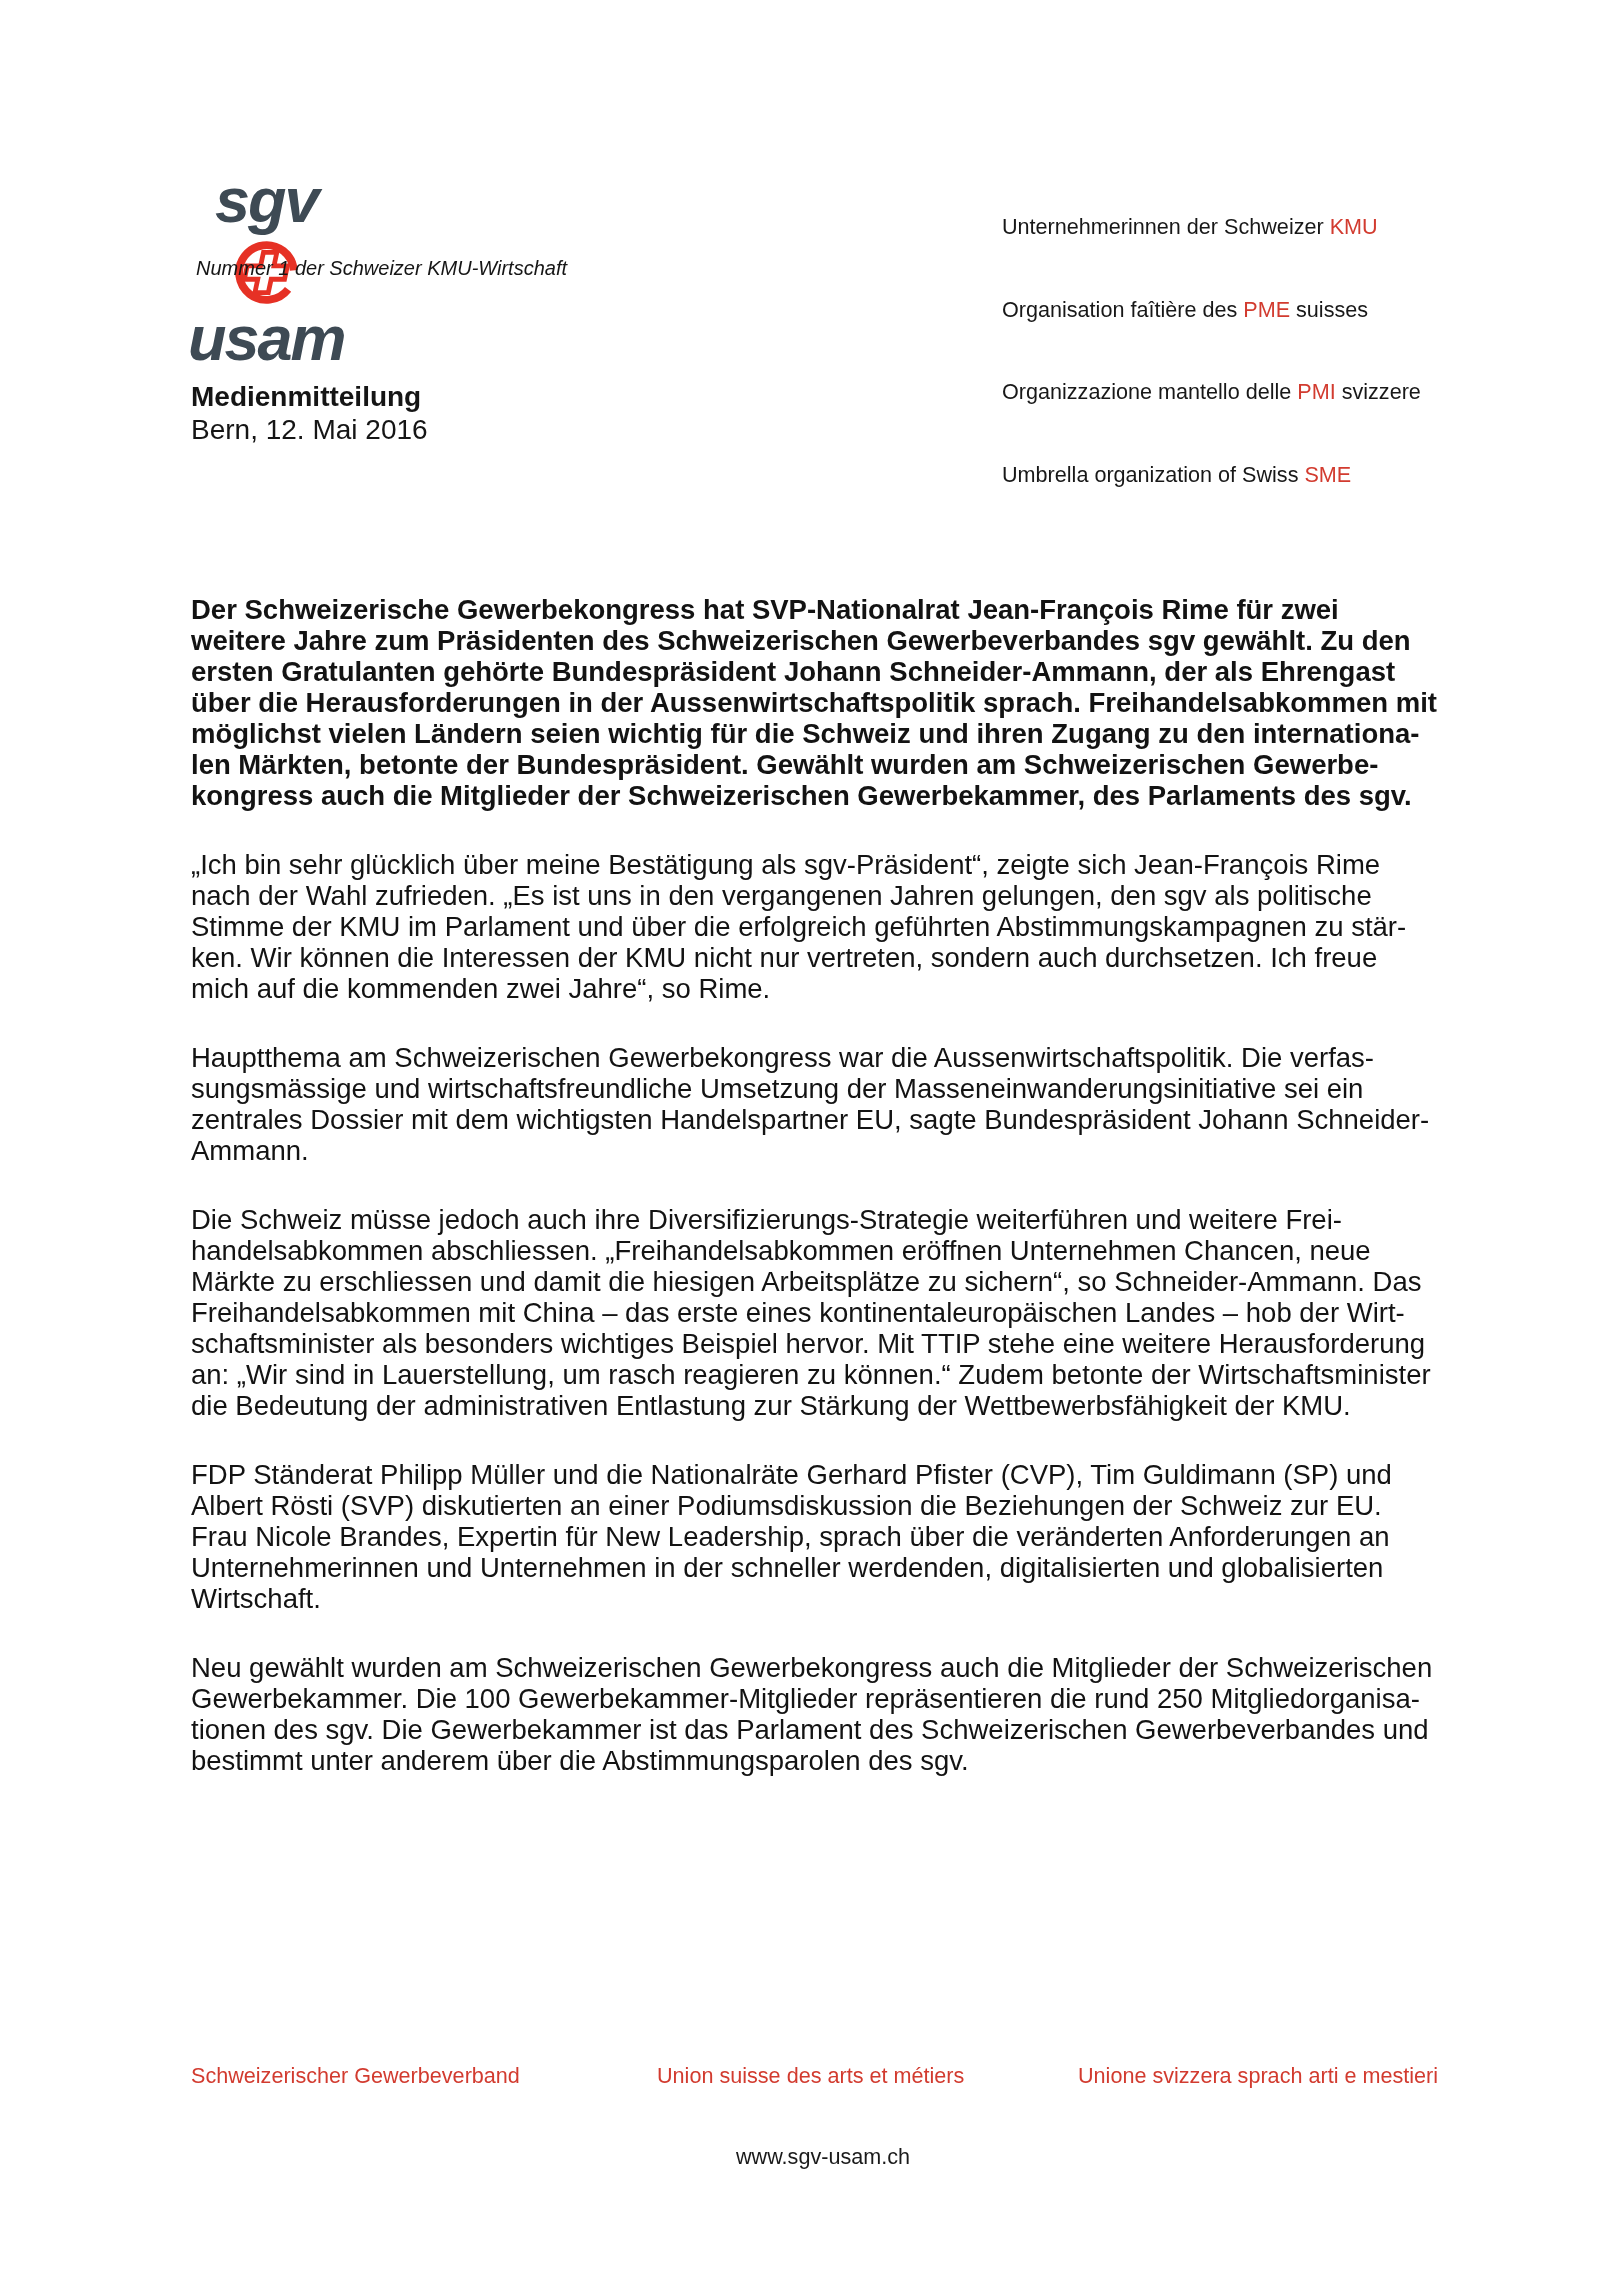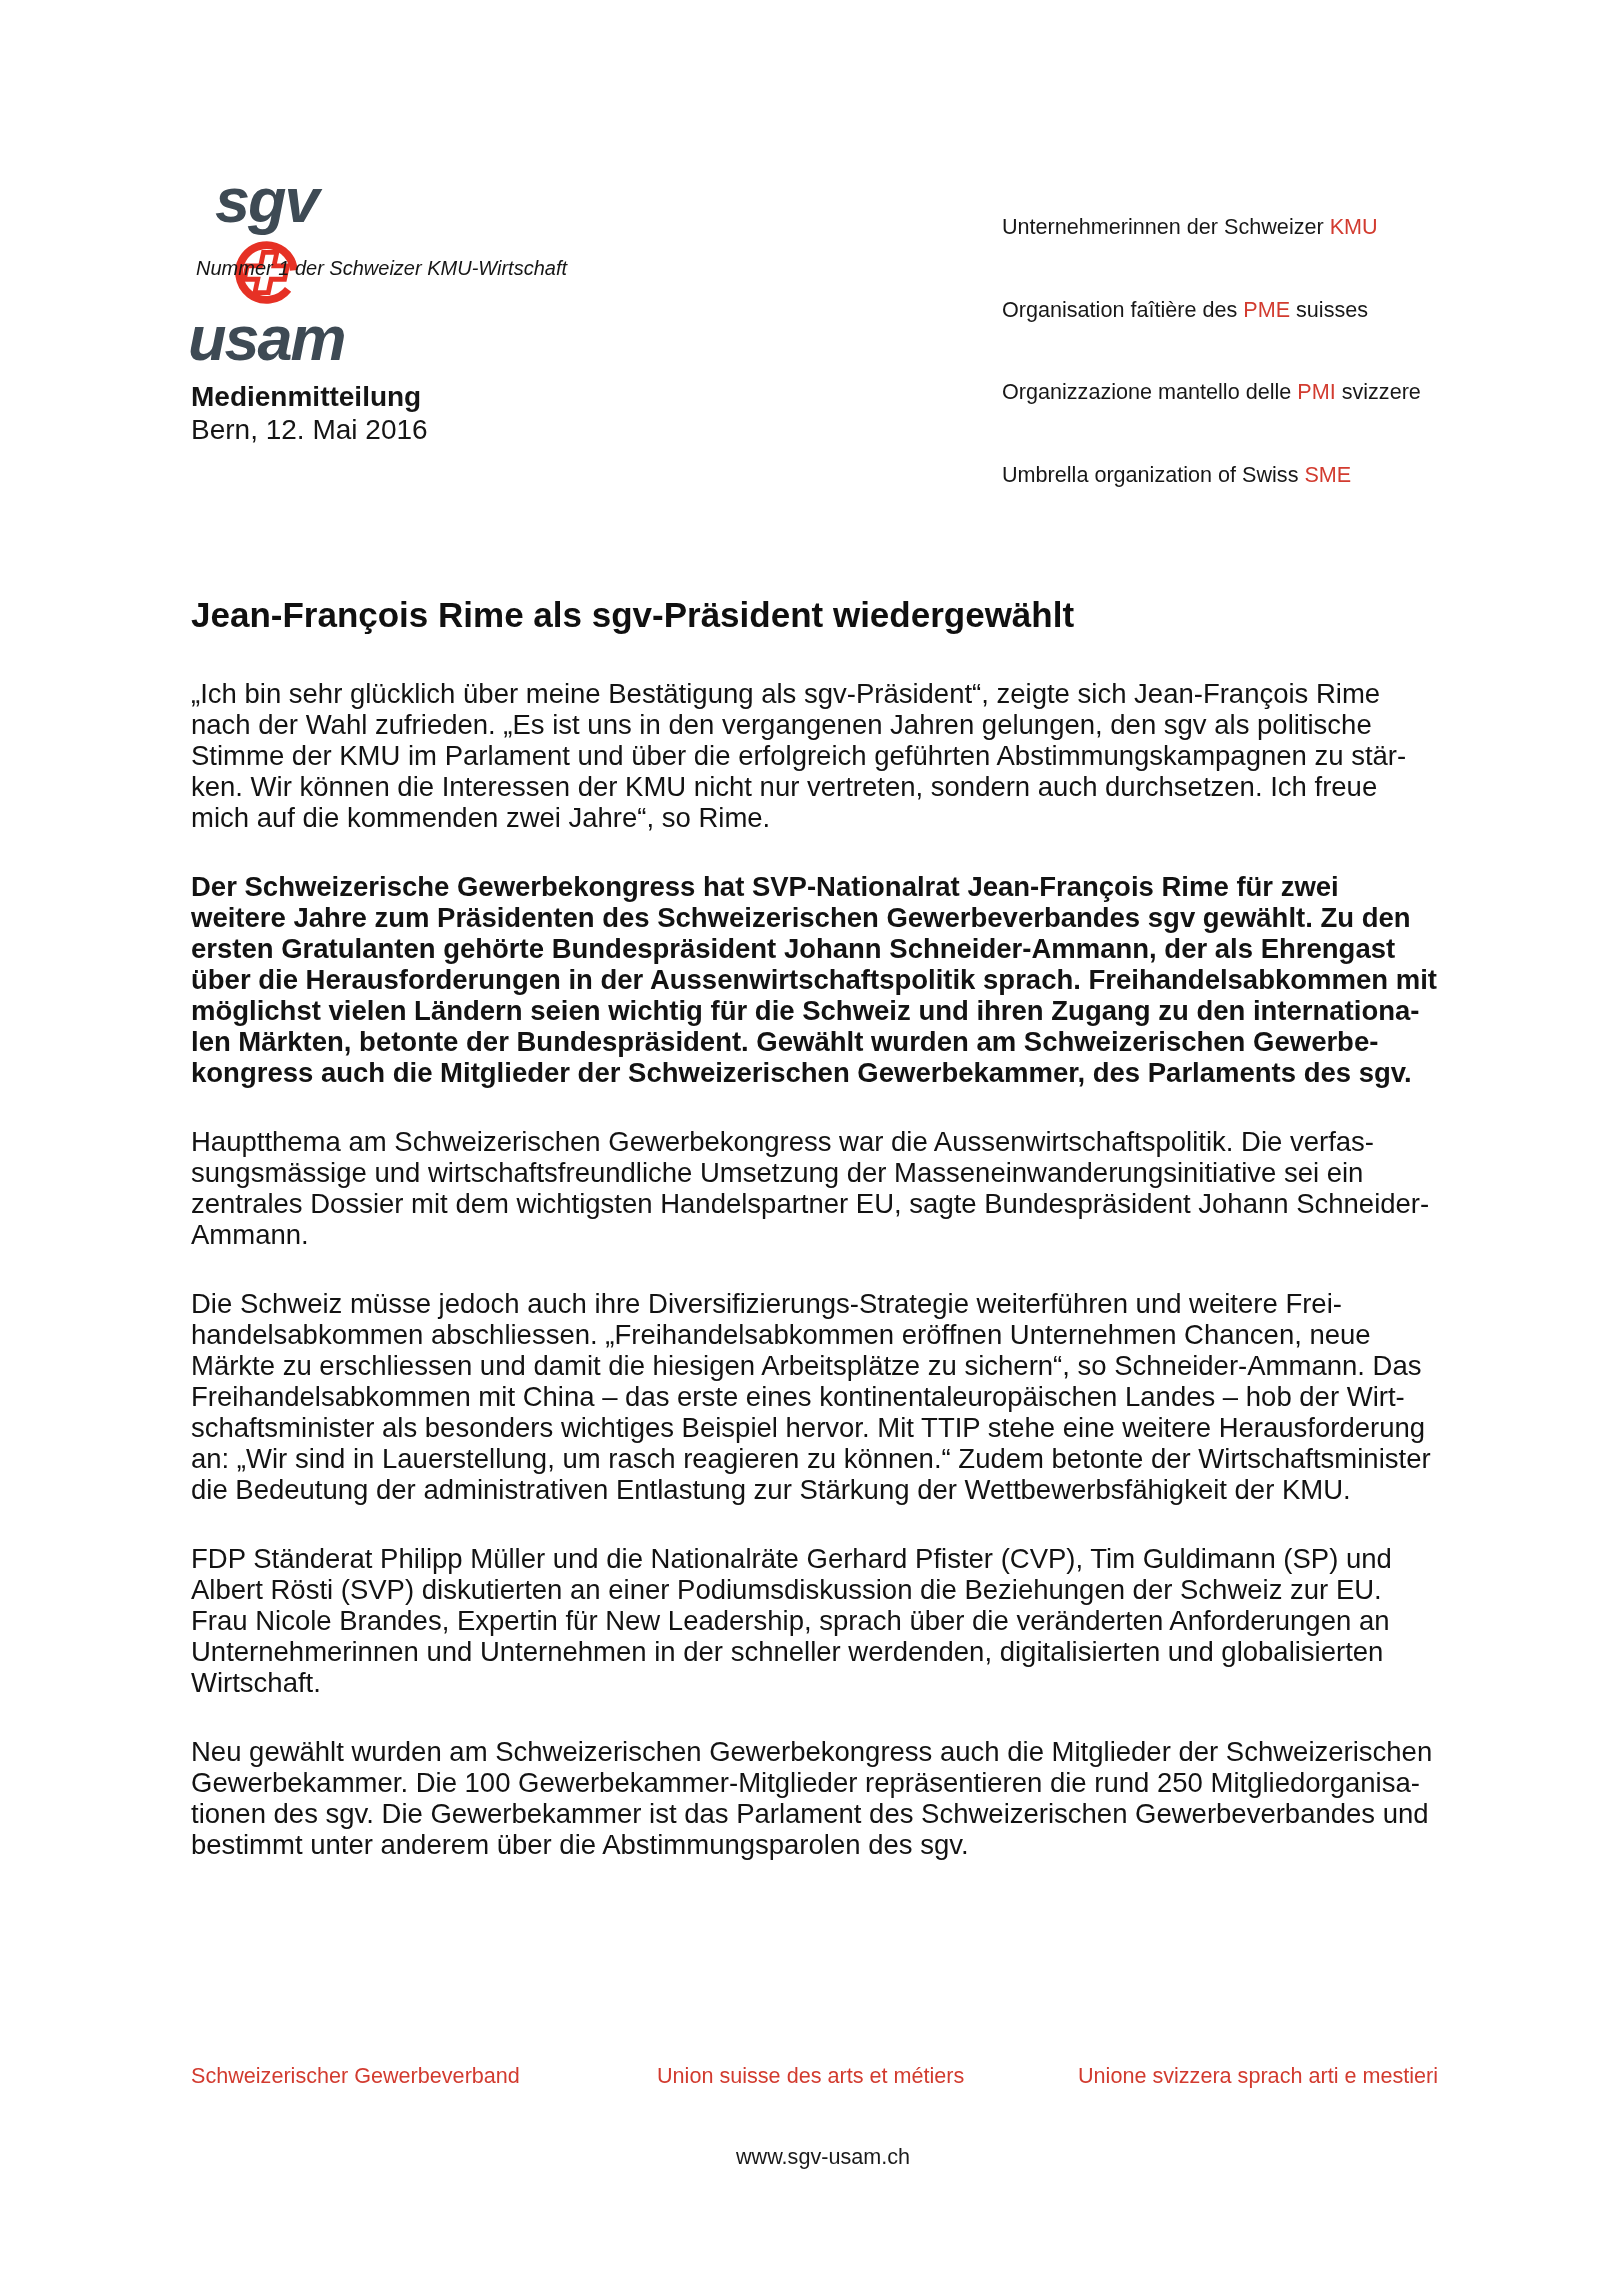--- a/index.html
+++ b/index.html
@@ -92,33 +92,32 @@
     <div><span>Organizzazione mantello delle </span><span class="org-accent">PMI</span><span> svizzere</span></div>
     <div><span>Umbrella organization of Swiss </span><span class="org-accent">SME</span><span></span></div>
   </div>
 
   <div class="meta">
     <div class="meta-kind">Medienmitteilung</div>
     <div class="meta-date">Bern, 12. Mai 2016</div>
   </div>
 
   <div class="main">
-    <h1 class="doc-title">Jean-François Rime als sgv-Präsident wiedergewählt</h1>
-    <p class="para">„Ich bin sehr glücklich über meine Bestätigung als sgv-Präsident“, zeigte sich Jean-François Rime
-nach der Wahl zufrieden. „Es ist uns in den vergangenen Jahren gelungen, den sgv als politische
-Stimme der KMU im Parlament und über die erfolgreich geführten Abstimmungskampagnen zu stär-
-ken. Wir können die Interessen der KMU nicht nur vertreten, sondern auch durchsetzen. Ich freue
-mich auf die kommenden zwei Jahre“, so Rime.</p>
     <p class="para lead">Der Schweizerische Gewerbekongress hat SVP-Nationalrat Jean-François Rime für zwei
 weitere Jahre zum Präsidenten des Schweizerischen Gewerbeverbandes sgv gewählt. Zu den
 ersten Gratulanten gehörte Bundespräsident Johann Schneider-Ammann, der als Ehrengast
 über die Herausforderungen in der Aussenwirtschaftspolitik sprach. Freihandelsabkommen mit
 möglichst vielen Ländern seien wichtig für die Schweiz und ihren Zugang zu den internationa-
 len Märkten, betonte der Bundespräsident. Gewählt wurden am Schweizerischen Gewerbe-
 kongress auch die Mitglieder der Schweizerischen Gewerbekammer, des Parlaments des sgv.</p>
+    <p class="para">„Ich bin sehr glücklich über meine Bestätigung als sgv-Präsident“, zeigte sich Jean-François Rime
+nach der Wahl zufrieden. „Es ist uns in den vergangenen Jahren gelungen, den sgv als politische
+Stimme der KMU im Parlament und über die erfolgreich geführten Abstimmungskampagnen zu stär-
+ken. Wir können die Interessen der KMU nicht nur vertreten, sondern auch durchsetzen. Ich freue
+mich auf die kommenden zwei Jahre“, so Rime.</p>
     <p class="para">Hauptthema am Schweizerischen Gewerbekongress war die Aussenwirtschaftspolitik. Die verfas-
 sungsmässige und wirtschaftsfreundliche Umsetzung der Masseneinwanderungsinitiative sei ein
 zentrales Dossier mit dem wichtigsten Handelspartner EU, sagte Bundespräsident Johann Schneider-
 Ammann.</p>
     <p class="para">Die Schweiz müsse jedoch auch ihre Diversifizierungs-Strategie weiterführen und weitere Frei-
 handelsabkommen abschliessen. „Freihandelsabkommen eröffnen Unternehmen Chancen, neue
 Märkte zu erschliessen und damit die hiesigen Arbeitsplätze zu sichern“, so Schneider-Ammann. Das
 Freihandelsabkommen mit China – das erste eines kontinentaleuropäischen Landes – hob der Wirt-
 schaftsminister als besonders wichtiges Beispiel hervor. Mit TTIP stehe eine weitere Herausforderung
 an: „Wir sind in Lauerstellung, um rasch reagieren zu können.“ Zudem betonte der Wirtschaftsminister

